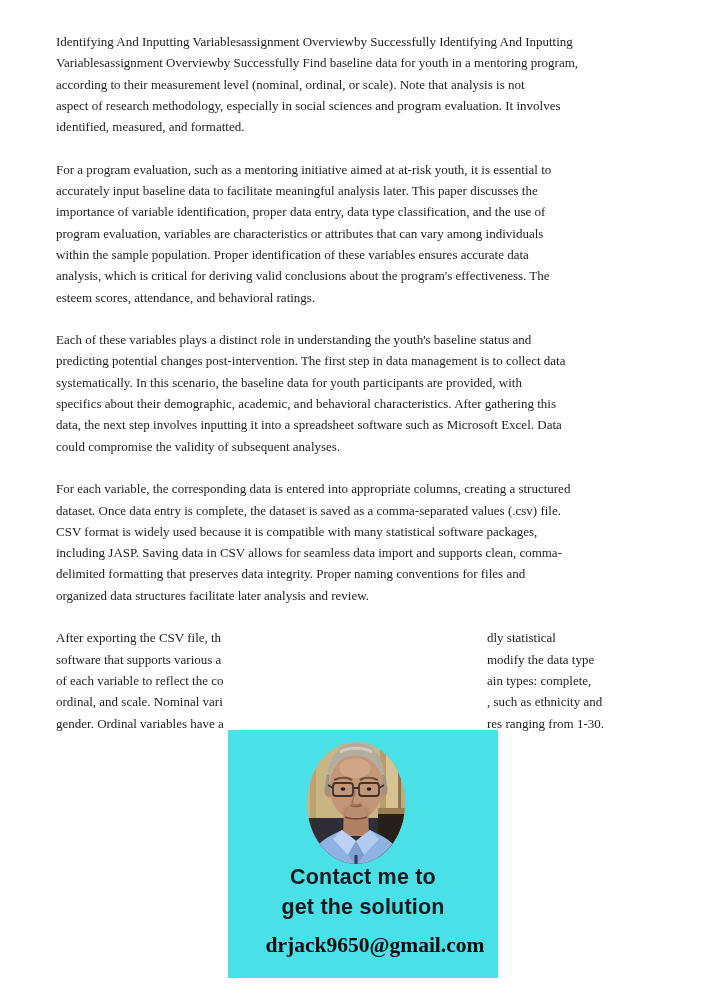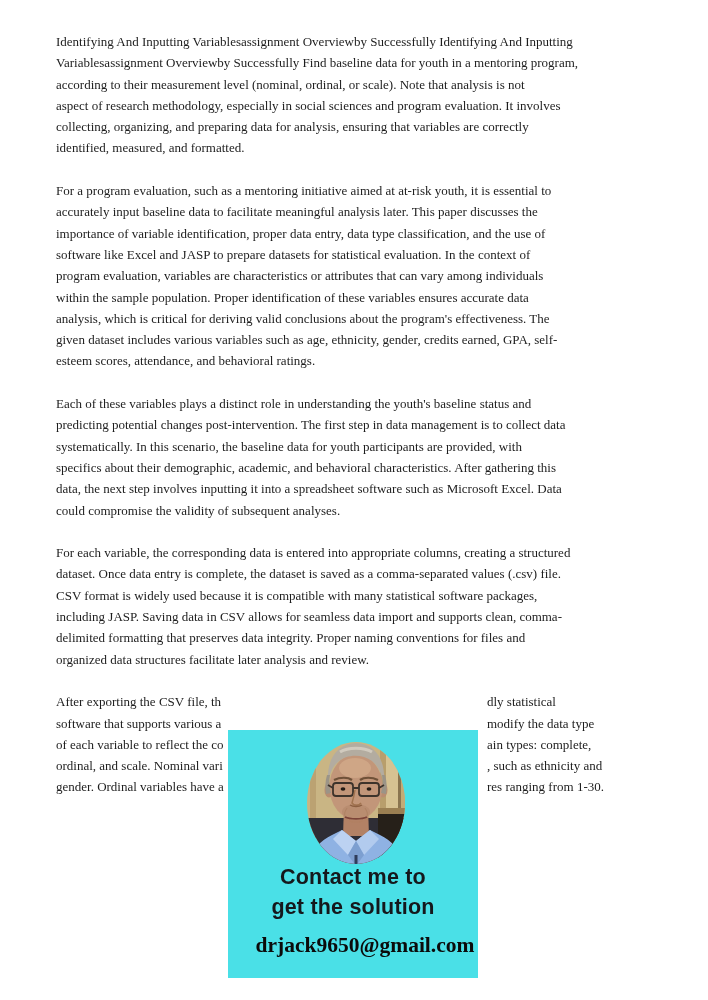--- a/index.html
+++ b/index.html
@@ -33,20 +33,21 @@
     top: 0;
     white-space: nowrap;
   }
   .overlay {
     position: absolute;
     left: 228px;
     top: 730px;
     width: 250px;
     height: 248px;
     background: #4ae0e7;
+    padding-left: 20px;
   }
   .photo-svg {
     position: absolute;
     left: 0;
     top: 0;
     display: block;
   }
   .overlay-heading {
     position: absolute;
     top: 132px;
@@ -77,32 +78,29 @@
 <body>
 
 <div class="page">
 
   <div class="doc-text" id="doc-text" style="color: rgb(29, 29, 29);">
       <div class="para">
         <div class="line">Identifying And Inputting Variablesassignment Overviewby Successfully Identifying And Inputting</div>
         <div class="line">Variablesassignment Overviewby Successfully Find baseline data for youth in a mentoring program,</div>
         <div class="line">according to their measurement level (nominal, ordinal, or scale). Note that analysis is not</div>
         <div class="line">aspect of research methodology, especially in social sciences and program evaluation. It involves</div>
-        <div class="line">collecting, organizing, and preparing data for analysis, ensuring that variables are correctly</div>
         <div class="line">identified, measured, and formatted.</div>
       </div>
       <div class="para">
         <div class="line">For a program evaluation, such as a mentoring initiative aimed at at-risk youth, it is essential to</div>
         <div class="line">accurately input baseline data to facilitate meaningful analysis later. This paper discusses the</div>
         <div class="line">importance of variable identification, proper data entry, data type classification, and the use of</div>
-        <div class="line">software like Excel and JASP to prepare datasets for statistical evaluation. In the context of</div>
         <div class="line">program evaluation, variables are characteristics or attributes that can vary among individuals</div>
         <div class="line">within the sample population. Proper identification of these variables ensures accurate data</div>
         <div class="line">analysis, which is critical for deriving valid conclusions about the program's effectiveness. The</div>
-        <div class="line">given dataset includes various variables such as age, ethnicity, gender, credits earned, GPA, self-</div>
         <div class="line">esteem scores, attendance, and behavioral ratings.</div>
       </div>
       <div class="para">
         <div class="line">Each of these variables plays a distinct role in understanding the youth's baseline status and</div>
         <div class="line">predicting potential changes post-intervention. The first step in data management is to collect data</div>
         <div class="line">systematically. In this scenario, the baseline data for youth participants are provided, with</div>
         <div class="line">specifics about their demographic, academic, and behavioral characteristics. After gathering this</div>
         <div class="line">data, the next step involves inputting it into a spreadsheet software such as Microsoft Excel. Data</div>
         <div class="line">could compromise the validity of subsequent analyses.</div>
       </div>

